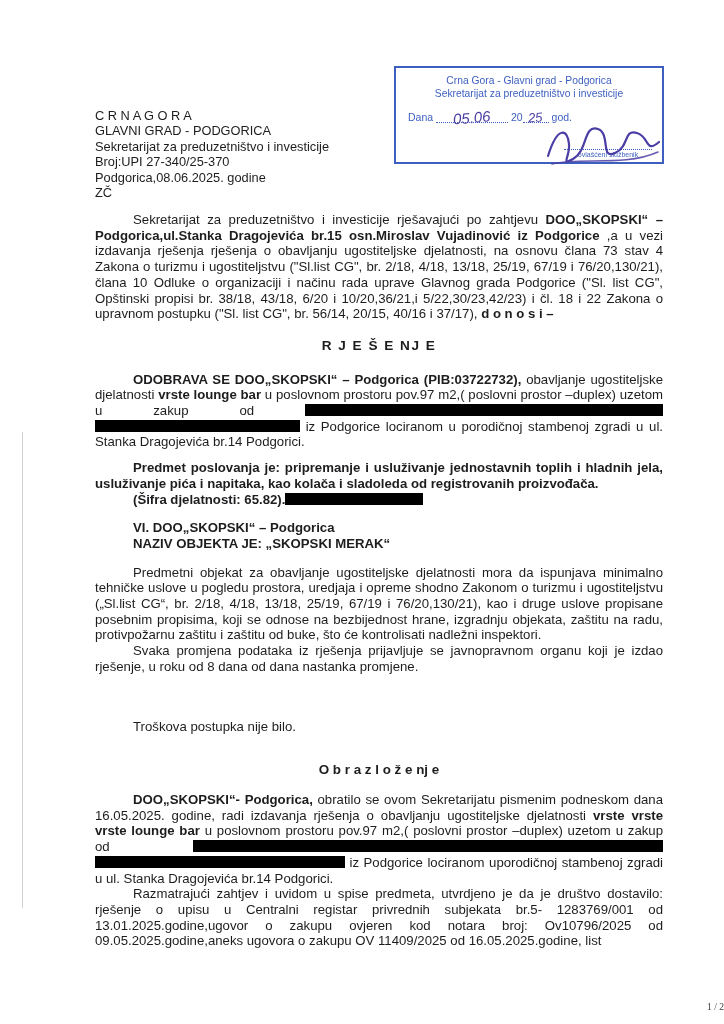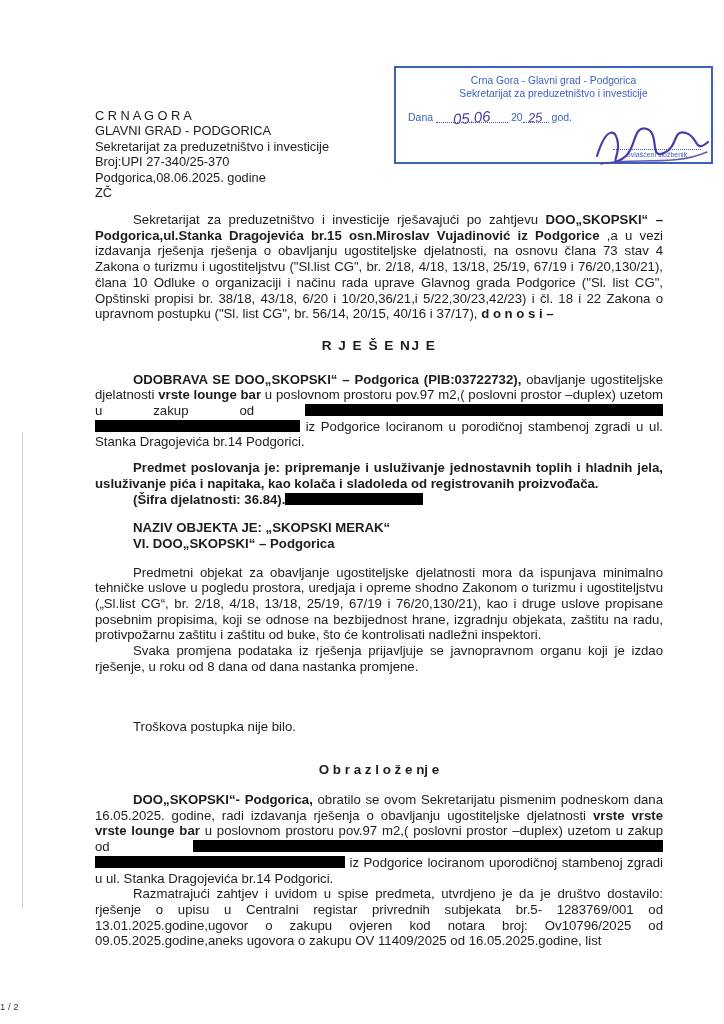--- a/index.html
+++ b/index.html
@@ -13,21 +13,21 @@
   }
 
   
   .scan-line { position:absolute; left:22px; top:432px; width:1px; height:476px; background:#cfcfcf; }
 
   
   .letterhead { position:absolute; left:95px; top:108px; font-size:12.8px; line-height:15.4px; }
 
   
   .stamp {
-    position:absolute; left:394px; top:66px; width:319px; min-height:98px;
+    position:absolute; left:394px; top:66px; width:270px; min-height:98px;
     border:2px solid #3d5fc0; color:#3d5fc0;
     padding:6px 8px 28px 8px;
   }
   .stamp .s1, .stamp .s2 { font-size:10.3px; text-align:center; line-height:13px; }
   .stamp .s3 { font-size:11px; font-weight:bold; text-align:center; margin-top:3px; letter-spacing:.4px; }
   .stamp .date-row { font-size:10.5px; margin-top:9px; padding-left:4px; }
   .dotline { display:inline-block; border-bottom:1px dotted #3d5fc0; height:14px; text-align:center; vertical-align:bottom; position:relative; }
   .dl-date { width:72px; }
   .dl-year { width:26px; }
   .hand { display:inline-block; font-style:italic; color:#4a3da5; transform:rotate(-5deg); font-size:15px; line-height:14px; position:relative; top:2px; }
@@ -48,21 +48,21 @@
   .naziv-block { margin-bottom:13px; }
   .p3 { margin-bottom:0; }
   .p4 { margin-bottom:44px; }
   .p5 { padding-left:38px; margin-bottom:28px; }
   .obr-title { text-align:center; font-weight:bold; font-size:13.4px; margin-bottom:14px; }
 
   .redact { display:inline-block; height:12px; background:#000; vertical-align:-1px; }
   .w358 { width:358px; } .w205 { width:205px; } .w138 { width:138px; }
   .w470 { width:470px; } .w250 { width:250px; }
 
-  .page-footer { position:absolute; left:0; right:0; bottom:12px; text-align:left; font-size:9.5px; color:#3a3a3a; }
+  .page-footer { position:absolute; left:0; right:0; bottom:12px; text-align:right; font-size:9.5px; color:#3a3a3a;font-family:Liberation Serif, serif; }
 </style>
 </head>
 <body>
 
 <div class="scan-line"></div>
 
 <div class="letterhead">
   <div>C R N A G O R A</div>
   <div>GLAVNI GRAD - PODGORICA</div>
   <div>Sekretarijat za preduzetništvo i investicije</div>
@@ -94,25 +94,25 @@
 
 <div class="content">
 
   <p class="para intro"><span>Sekretarijat za preduzetništvo i investicije rješavajući po zahtjevu </span><span class="b">DOO„SKOPSKI“ – Podgorica,ul.Stanka Dragojevića br.15 osn.Miroslav Vujadinović iz Podgorice </span><span>,a u vezi izdavanja rješenja rješenja o obavljanju ugostiteljske djelatnosti, na osnovu člana 73 stav 4 Zakona o turizmu i ugostiteljstvu ("Sl.list CG", br. 2/18, 4/18, 13/18, 25/19, 67/19 i 76/20,130/21), člana 10 Odluke o organizaciji i načinu rada uprave Glavnog grada Podgorice ("Sl. list CG", Opštinski propisi br. 38/18, 43/18, 6/20 i 10/20,36/21,i 5/22,30/23,42/23) i čl. 18 i 22 Zakona o upravnom postupku ("Sl. list CG", br. 56/14, 20/15, 40/16 i 37/17), </span><span class="b">d o n o s i –</span></p>
 
   <div class="doc-title">R J E Š E NJ E</div>
 
   <p class="para p1"><span class="b">ODOBRAVA SE DOO„SKOPSKI“ – Podgorica (PIB:03722732),</span><span> obavljanje ugostiteljske djelatnosti </span><span class="b">vrste lounge bar</span><span> u poslovnom prostoru pov.97 m2,( poslovni prostor –duplex) uzetom u zakup od </span><span class="redact w358"></span> <span class="redact w205"></span><span> iz Podgorice lociranom u porodičnoj stambenoj zgradi u ul. Stanka Dragojevića br.14 Podgorici.</span></p>
 
   <p class="para b">Predmet poslovanja je: pripremanje i usluživanje jednostavnih toplih i hladnih jela, usluživanje pića i napitaka, kao kolača i sladoleda od registrovanih proizvođača.</p>
-  <div class="sifra-line"><span class="b">(Šifra djelatnosti: 36.84).</span><span class="redact w138"></span></div>
+  <div class="sifra-line"><span class="b">(Šifra djelatnosti: 65.82).</span><span class="redact w138"></span></div>
 
   <div class="naziv-block">
+    <div class="naziv">VI. DOO„SKOPSKI“ – Podgorica</div>
     <div class="naziv">NAZIV OBJEKTA JE: „SKOPSKI MERAK“</div>
-    <div class="naziv">VI. DOO„SKOPSKI“ – Podgorica</div>
   </div>
 
   <p class="para p3">Predmetni objekat za obavljanje ugostiteljske djelatnosti mora da ispunjava minimalno tehničke uslove u pogledu prostora, uredjaja i opreme shodno Zakonom o turizmu i ugostiteljstvu („Sl.list CG“, br. 2/18, 4/18, 13/18, 25/19, 67/19 i 76/20,130/21), kao i druge uslove propisane posebnim propisima, koji se odnose na bezbijednost hrane, izgradnju objekata, zaštitu na radu, protivpožarnu zaštitu i zaštitu od buke, što će kontrolisati nadležni inspektori.</p>
   <p class="para p4">Svaka promjena podataka iz rješenja prijavljuje se javnopravnom organu koji je izdao rješenje, u roku od 8 dana od dana nastanka promjene.</p>
 
   <div class="p5">Troškova postupka nije bilo.</div>
 
   <div class="obr-title">O b r a z l o ž e nj e</div>
 
   <p class="para"><span class="b">DOO„SKOPSKI“- Podgorica,</span><span> obratilo se ovom Sekretarijatu pismenim podneskom dana 16.05.2025. godine, radi izdavanja rješenja o obavljanju ugostiteljske djelatnosti </span><span class="b">vrste vrste vrste lounge bar</span><span> u poslovnom prostoru pov.97 m2,( poslovni prostor –duplex) uzetom u zakup od </span><span class="redact w470"></span> <span class="redact w250"></span><span> iz Podgorice lociranom uporodičnoj stambenoj zgradi u ul. Stanka Dragojevića br.14 Podgorici.</span></p>

